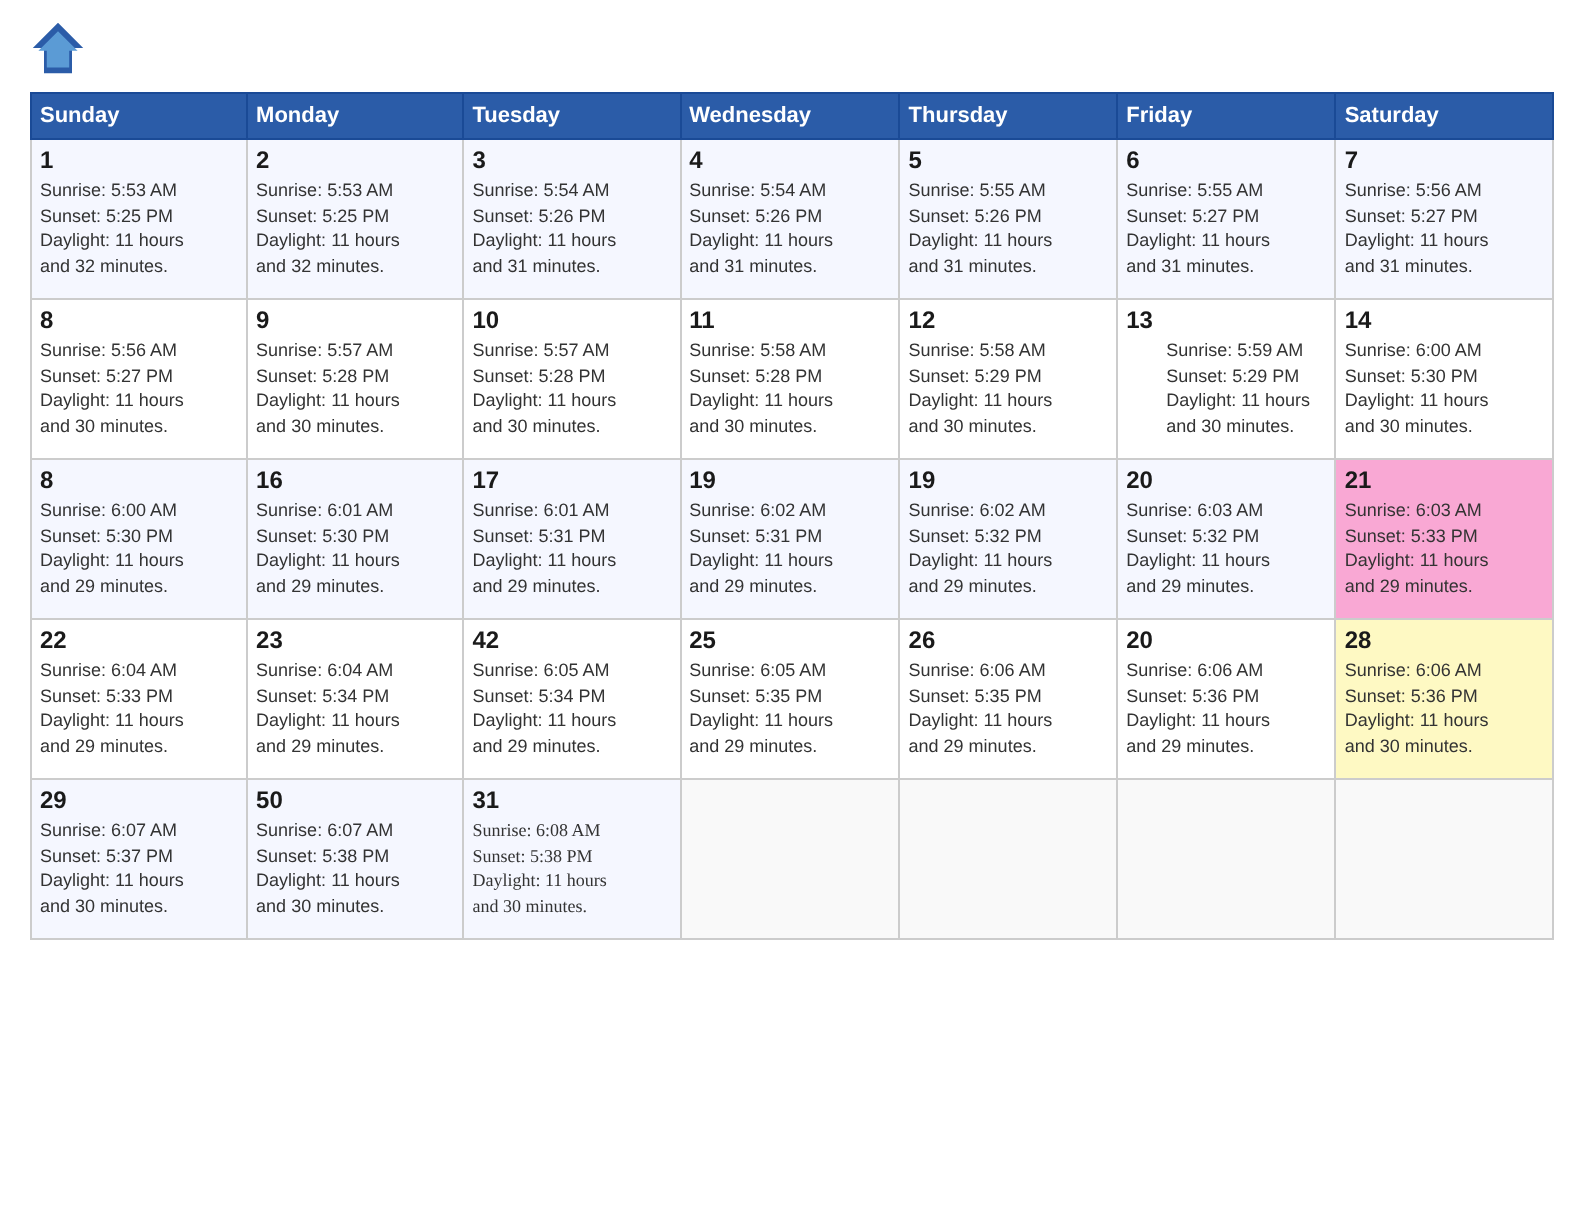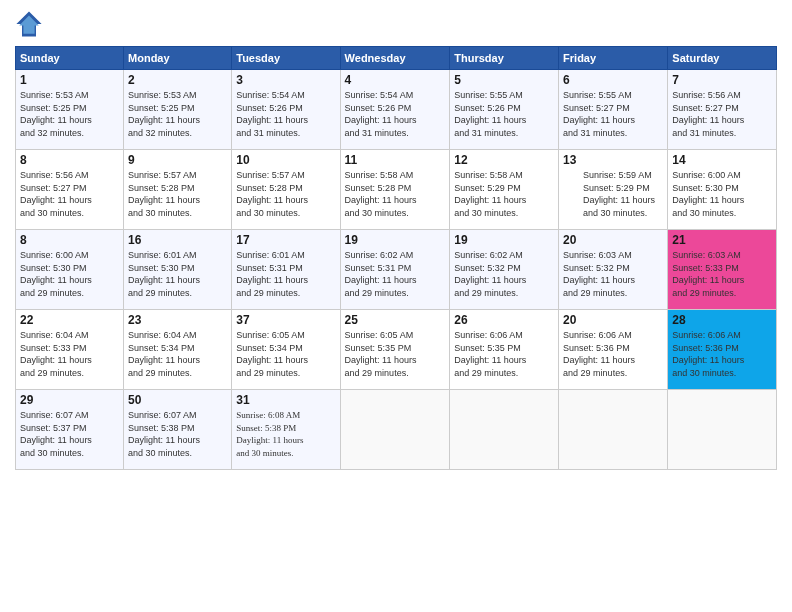--- a/index.html
+++ b/index.html
@@ -267,21 +267,21 @@
 Daylight: 11 hours
 and 29 minutes.</div>
           </td>
           <td style="background: rgb(245, 247, 255);">
             <span class="day-num">20</span>
             <div class="day-info" style="white-space: pre-line;">Sunrise: 6:03 AM
 Sunset: 5:32 PM
 Daylight: 11 hours
 and 29 minutes.</div>
           </td>
-          <td style="background: #ec4899;">
+          <td style="background: #f9a8d4;">
             <span class="day-num">21</span>
             <div class="day-info" style="white-space: pre-line;">Sunrise: 6:03 AM
 Sunset: 5:33 PM
 Daylight: 11 hours
 and 29 minutes.</div>
           </td>
         </tr>
         <tr>
           <td style="background: rgb(255, 255, 255);">
             <span class="day-num">22</span>
@@ -291,21 +291,21 @@
 and 29 minutes.</div>
           </td>
           <td style="background: rgb(255, 255, 255);">
             <span class="day-num">23</span>
             <div class="day-info" style="white-space: pre-line;">Sunrise: 6:04 AM
 Sunset: 5:34 PM
 Daylight: 11 hours
 and 29 minutes.</div>
           </td>
           <td style="background: rgb(255, 255, 255);">
-            <span class="day-num">37</span>
+            <span class="day-num">42</span>
             <div class="day-info" style="white-space: pre-line;">Sunrise: 6:05 AM
 Sunset: 5:34 PM
 Daylight: 11 hours
 and 29 minutes.</div>
           </td>
           <td style="background: rgb(255, 255, 255);">
             <span class="day-num">25</span>
             <div class="day-info" style="white-space: pre-line;">Sunrise: 6:05 AM
 Sunset: 5:35 PM
 Daylight: 11 hours
@@ -318,21 +318,21 @@
 Daylight: 11 hours
 and 29 minutes.</div>
           </td>
           <td style="background: rgb(255, 255, 255);">
             <span class="day-num">20</span>
             <div class="day-info" style="white-space: pre-line;">Sunrise: 6:06 AM
 Sunset: 5:36 PM
 Daylight: 11 hours
 and 29 minutes.</div>
           </td>
-          <td style="background: #0ea5e9;">
+          <td style="background: #fef9c3;">
             <span class="day-num">28</span>
             <div class="day-info" style="white-space: pre-line;">Sunrise: 6:06 AM
 Sunset: 5:36 PM
 Daylight: 11 hours
 and 30 minutes.</div>
           </td>
         </tr>
         <tr>
           <td style="background: rgb(245, 247, 255);">
             <span class="day-num">29</span>

